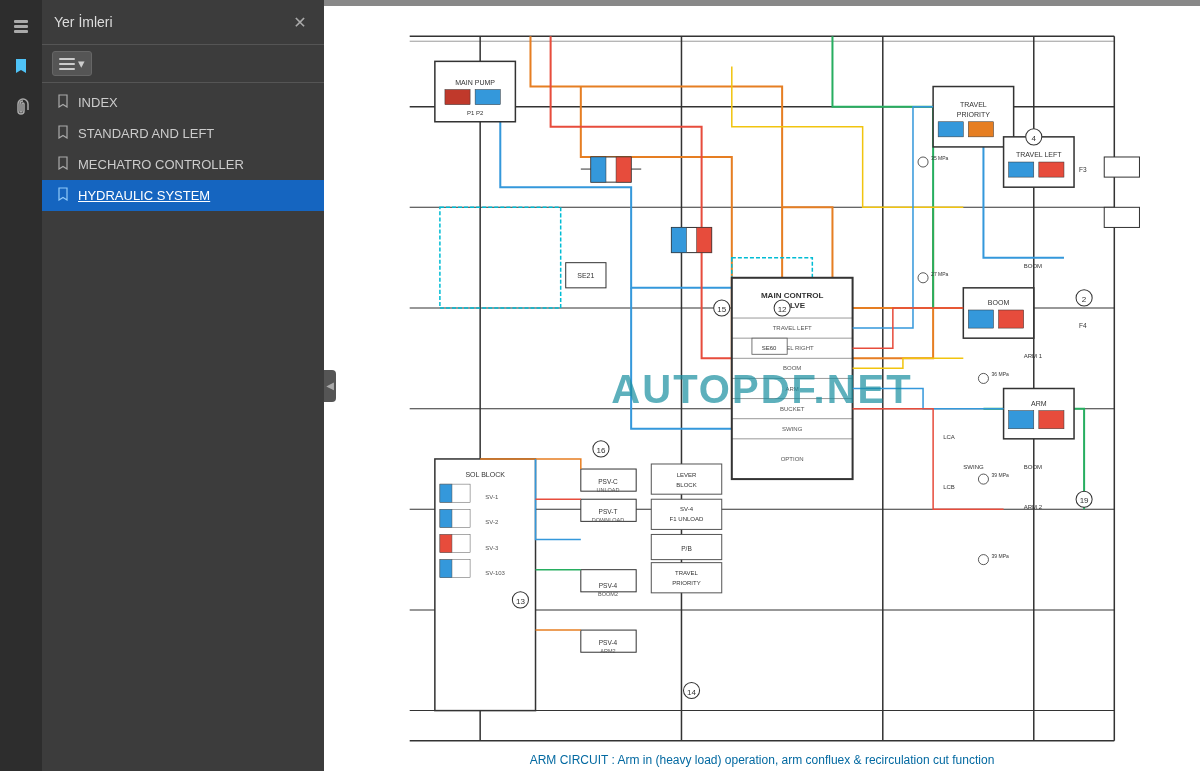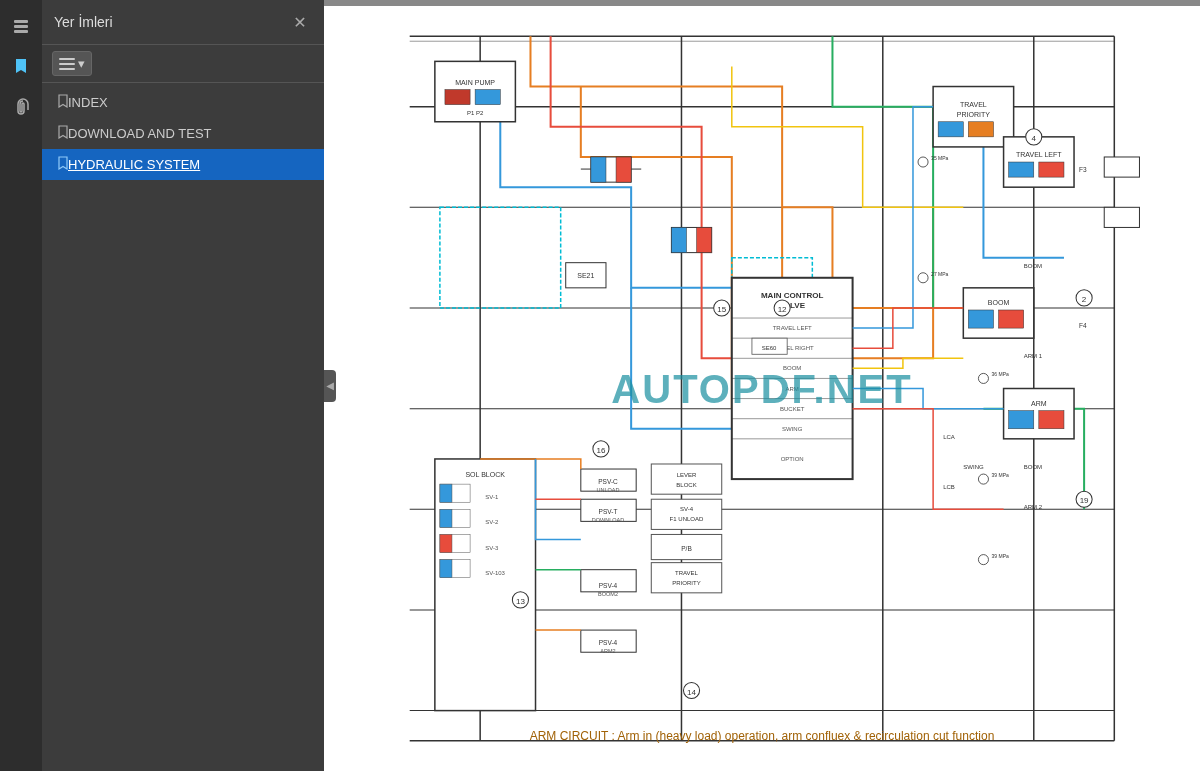--- a/index.html
+++ b/index.html
@@ -102,20 +102,21 @@
       padding: 4px 0;
     }
 
     .bookmark-item {
       display: flex;
       align-items: center;
       padding: 7px 12px 7px 16px;
       cursor: pointer;
       color: #ccc;
       font-size: 13px;
+      gap: 10px;
     }
     .bookmark-item.active {
       background: #1565c0;
       color: #fff;
       text-decoration: underline;
     }
     .bookmark-icon {
       color: #aaa;
       font-size: 14px;
       flex-shrink: 0;
@@ -195,24 +196,24 @@
       opacity: 0.7;
       white-space: nowrap;
       pointer-events: none;
       z-index: 10;
       letter-spacing: 2px;
     }
 
     
     .diagram-caption {
       position: absolute;
-      bottom: 28px;
+      bottom: 4px;
       left: 50%;
       transform: translateX(-50%);
-      color: #a16207;
+      color: #0369a1;
       font-size: 12px;
       white-space: nowrap;
       z-index: 10;
     }
 
     
     .top-border {
       height: 6px;
       background: #888;
       flex-shrink: 0;
@@ -269,21 +270,27 @@
   <div class="bookmark-item">
         <span class="bookmark-icon"><svg width="10" height="14" viewBox="0 0 10 14" fill="none">
       <path d="M1 1h8v12l-4-2.5L1 13V1z" stroke="#aaa" stroke-width="1.2" fill="none"></path>
     </svg></span>
         <span>INDEX</span>
       </div>
       <div class="bookmark-item">
         <span class="bookmark-icon"><svg width="10" height="14" viewBox="0 0 10 14" fill="none">
       <path d="M1 1h8v12l-4-2.5L1 13V1z" stroke="#aaa" stroke-width="1.2" fill="none"></path>
     </svg></span>
-        <span>DOWNLOAD AND TEST</span>
+        <span>STANDARD AND LEFT</span>
+      </div>
+      <div class="bookmark-item">
+        <span class="bookmark-icon"><svg width="10" height="14" viewBox="0 0 10 14" fill="none">
+      <path d="M1 1h8v12l-4-2.5L1 13V1z" stroke="#aaa" stroke-width="1.2" fill="none"></path>
+    </svg></span>
+        <span>MECHATRO CONTROLLER</span>
       </div>
       <div class="bookmark-item active">
         <span class="bookmark-icon"><svg width="10" height="14" viewBox="0 0 10 14" fill="none">
       <path d="M1 1h8v12l-4-2.5L1 13V1z" stroke="#90caf9" stroke-width="1.2" fill="#1565c0"></path>
     </svg></span>
         <span>HYDRAULIC SYSTEM</span>
       </div>
     </div>
 
   <div class="collapse-handle">

